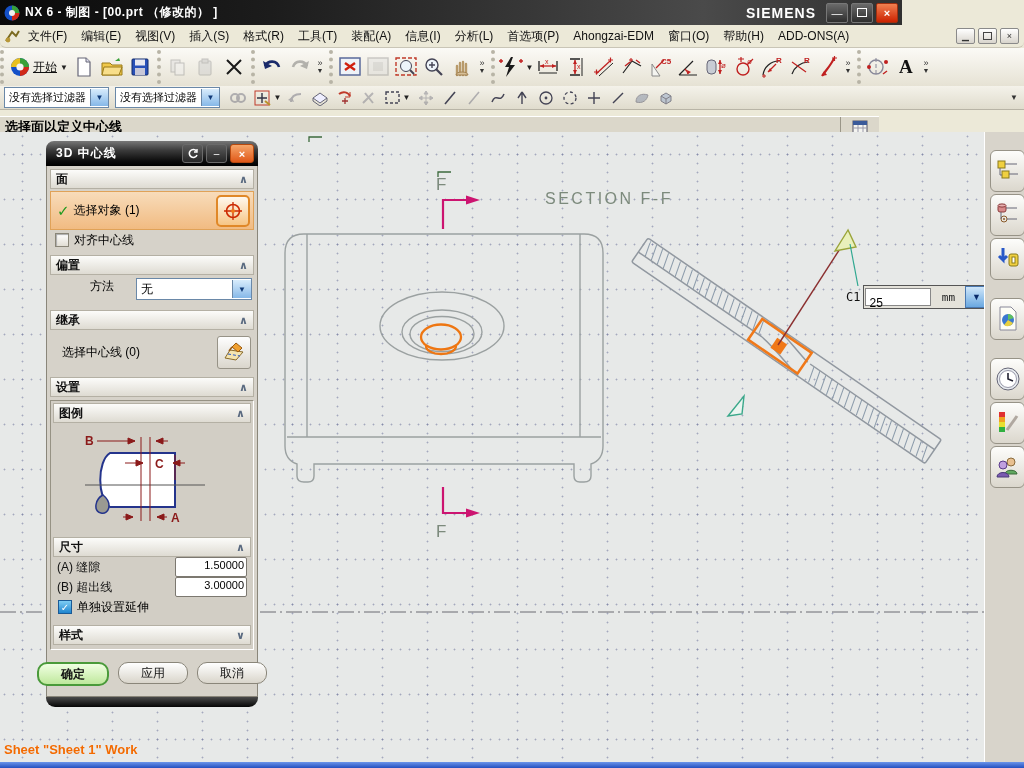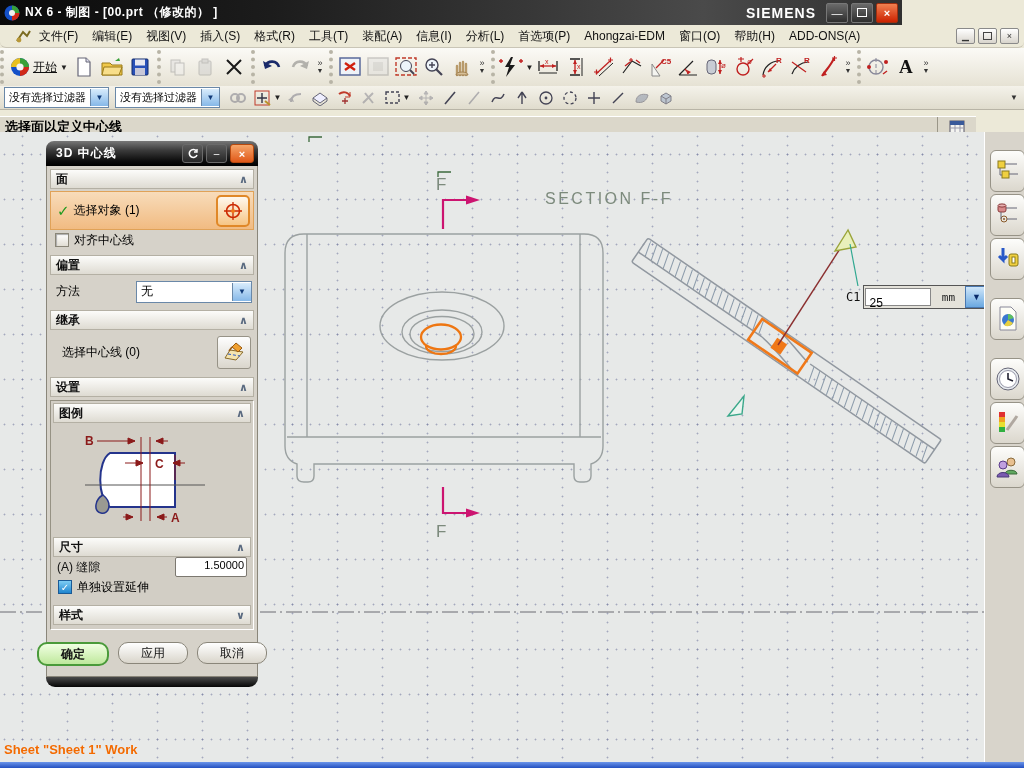--- a/index.html
+++ b/index.html
@@ -7,21 +7,21 @@
   .screen{position:absolute;inset:0;}
 
   
   .titlebar{position:absolute;left:0;top:0;width:902px;height:25px;background:linear-gradient(90deg,#0a0a0a,#1c1c1c 30%,#4a4a4a 78%,#303030);display:flex;align-items:center;color:#fff;}
   .titlebar .ttl{font-weight:bold;font-size:12px;margin-left:4px;letter-spacing:.5px;}
   .titlebar .brand{margin-left:auto;font-weight:bold;font-size:14px;letter-spacing:1px;margin-right:10px;}
   .winbtn{width:20px;height:18px;margin-right:3px;border:1px solid #777;border-radius:2px;display:flex;align-items:center;justify-content:center;font-size:11px;color:#fff;background:linear-gradient(#6a6a6a,#2e2e2e);}
   .winbtn.close{background:linear-gradient(#f08050,#cc2200);border-color:#a03010;font-weight:bold;}
 
   
-  .menubar{position:absolute;left:0;top:25px;width:1024px;height:23px;background:#ece9d8;border-bottom:1px solid #c9c5b6;display:flex;align-items:center;padding-left:15px;box-sizing:border-box;border-radius:6px;}
+  .menubar{position:absolute;left:0;top:25px;width:1024px;height:23px;background:#ece9d8;border-bottom:1px solid #c9c5b6;display:flex;align-items:center;padding-left:4px;box-sizing:border-box;border-radius:6px;}
   .menubar .mi{padding:2px 7px;color:#111;cursor:default;white-space:nowrap;}
   .mdibtn{width:17px;height:14px;border:1px solid #8a8a8a;background:linear-gradient(#fff,#d8d4cc);border-radius:2px;margin-right:3px;display:flex;align-items:center;justify-content:center;font-size:9px;color:#333;}
   .menubar .spacer{margin-left:auto;}
 
   
   .toolbar{position:absolute;left:0;top:48px;width:1024px;height:38px;background:linear-gradient(#fbfaf6,#e6e2d4);border-bottom:1px solid #b8b4a6;display:flex;align-items:center;}
   .tgroup{display:flex;align-items:center;height:34px;border-left:4px dotted #b8b4a6;padding:0 3px;}
   .tb{width:28px;height:30px;display:flex;align-items:center;justify-content:center;border-radius:2px;}
   .tb svg{display:block;}
   .ovf{display:flex;flex-direction:column;align-items:center;justify-content:center;width:12px;height:30px;font-size:9px;color:#333;line-height:8px;}
@@ -29,21 +29,21 @@
   .dd{font-size:8px;color:#222;margin-left:1px;}
 
   
   .selbar{position:absolute;left:0;top:86px;width:1024px;height:24px;background:linear-gradient(#f4f2ea,#e0dccd);border-bottom:1px solid #b8b4a6;display:flex;align-items:center;padding-left:4px;box-sizing:border-box;}
   .combo{display:flex;align-items:center;height:19px;border:1px solid #6a88a8;background:#fff;margin-right:6px;}
   .combo .cval{padding:0 4px;font-size:11px;white-space:nowrap;}
   .combo .cbtn{width:17px;height:17px;background:linear-gradient(#d8ecfc,#86b8e8);border-left:1px solid #6a88a8;display:flex;align-items:center;justify-content:center;font-size:8px;color:#103a78;}
   .si{width:24px;height:22px;display:flex;align-items:center;justify-content:center;}
 
   
-  .promptbar{position:absolute;left:0;top:116px;width:976px;height:22px;background:#dbd7ca;border-top:1px solid #fff;border-bottom:1px solid #8a8678;display:flex;align-items:center;box-sizing:border-box;}
+  .promptbar{position:absolute;left:0;top:116px;width:879px;height:22px;background:#dbd7ca;border-top:1px solid #fff;border-bottom:1px solid #8a8678;display:flex;align-items:center;box-sizing:border-box;}
   .promptbar .msg{font-weight:bold;font-size:13px;color:#000;margin-left:5px;}
   .prompt-right{margin-left:auto;width:38px;height:20px;border-left:1px solid #9a9688;display:flex;align-items:center;justify-content:center;}
 
   
   .canvas{position:absolute;left:0;top:132px;width:984px;height:630px;background-color:#e7e9e8;
     background-image:
       radial-gradient(circle,rgba(110,115,155,.55) .7px,transparent 1.2px),
       radial-gradient(circle,rgba(110,115,155,.55) .7px,transparent 1.2px);
     background-size:9px 45px,45px 9px;}
   .draw-svg{position:absolute;left:0;top:0;}
@@ -68,21 +68,21 @@
   .dlg-body{background:#d6d2c9;border:1px solid #8a867a;border-top:none;padding:3px 3px 6px 3px;box-sizing:border-box;}
   .sechdr{height:18px;background:linear-gradient(#fcfcfa,#dedbd2);border:1px solid #b4b0a4;display:flex;align-items:center;padding:0 5px;font-weight:bold;color:#111;margin-top:5px;}
   .sechdr:first-child{margin-top:0;}
   .sechdr .arr{margin-left:auto;color:#5a6a80;font-size:11px;}
   .selrow{height:37px;background:linear-gradient(#f8dcba,#f1bb82);border:1px solid #e0a258;display:flex;align-items:center;padding:0 3px 0 6px;margin-top:2px;}
   .selrow .chk-g{color:#1f9a1f;font-weight:bold;font-size:15px;margin-right:4px;}
   .crossbtn{margin-left:auto;width:30px;height:28px;border:2px solid #e08828;border-radius:5px;background:linear-gradient(#fff8ee,#f6c585);display:flex;align-items:center;justify-content:center;}
   .cbrow{height:20px;display:flex;align-items:center;padding-left:5px;}
   .cb{width:12px;height:12px;border:1px solid #8a8678;background:linear-gradient(#fff,#e2ded4);box-shadow:inset 1px 1px 1px #aaa;margin-right:5px;}
   .cb.on{background:linear-gradient(#7ecdf4,#1f85cf);border-color:#1a5a96;color:#fff;font-size:10px;display:flex;align-items:center;justify-content:center;box-shadow:none;}
-  .mrow{height:27px;display:flex;align-items:center;padding:0 2px 0 6px;margin-top:3px;}
+  .mrow{height:27px;display:flex;align-items:flex-start;padding:0 2px 0 6px;margin-top:3px;margin-left:34px;}
   .mcombo{margin-left:auto;display:flex;align-items:center;height:20px;border:1px solid #6a88a8;background:#fff;width:114px;}
   .mcombo .cval{padding:0 4px;flex:1;}
   .mcombo .cbtn{width:18px;height:18px;background:linear-gradient(#d8ecfc,#86b8e8);border-left:1px solid #6a88a8;display:flex;align-items:center;justify-content:center;font-size:8px;color:#103a78;}
   .inhrow{height:40px;display:flex;align-items:center;padding:0 3px 0 6px;margin-top:2px;margin-left:6px;}
   .inhbtn{margin-left:auto;width:32px;height:31px;border:1px solid #979387;border-radius:3px;background:linear-gradient(#fefefe,#dad6cc);display:flex;align-items:center;justify-content:center;}
   .inner{margin-top:3px;border:1px solid;border-color:#969284 #fff #fff #969284;background:#d2cec5;padding:2px 2px 4px 2px;}
   .legendbox{padding:2px 0 2px 2px;}
   .dimrow{height:20px;display:flex;align-items:center;padding:0 4px;}
   .dimrow .dlab{color:#111;}
   .dimrow.dis .dlab{color:#a19d90;}
@@ -724,20 +724,24 @@
           </svg>
         </div>
         <div class="sechdr">
             <span>尺寸</span>
             <span class="arr">∧</span>
           </div>
         <div class="dimrow">
           <span class="dlab">(A) 缝隙</span>
           <span class="dimin">1.50000</span>
         </div>
+        <div class="dimrow">
+          <span class="dlab">(B) 超出线</span>
+          <span class="dimin">3.00000</span>
+        </div>
         <div class="cbrow">
           <span class="cb on">✓</span>
           <span>单独设置延伸</span>
         </div>
         <div class="sechdr" style="margin-top:8px">
             <span>样式</span>
             <span class="arr">∨</span>
           </div>
       </div>
 

